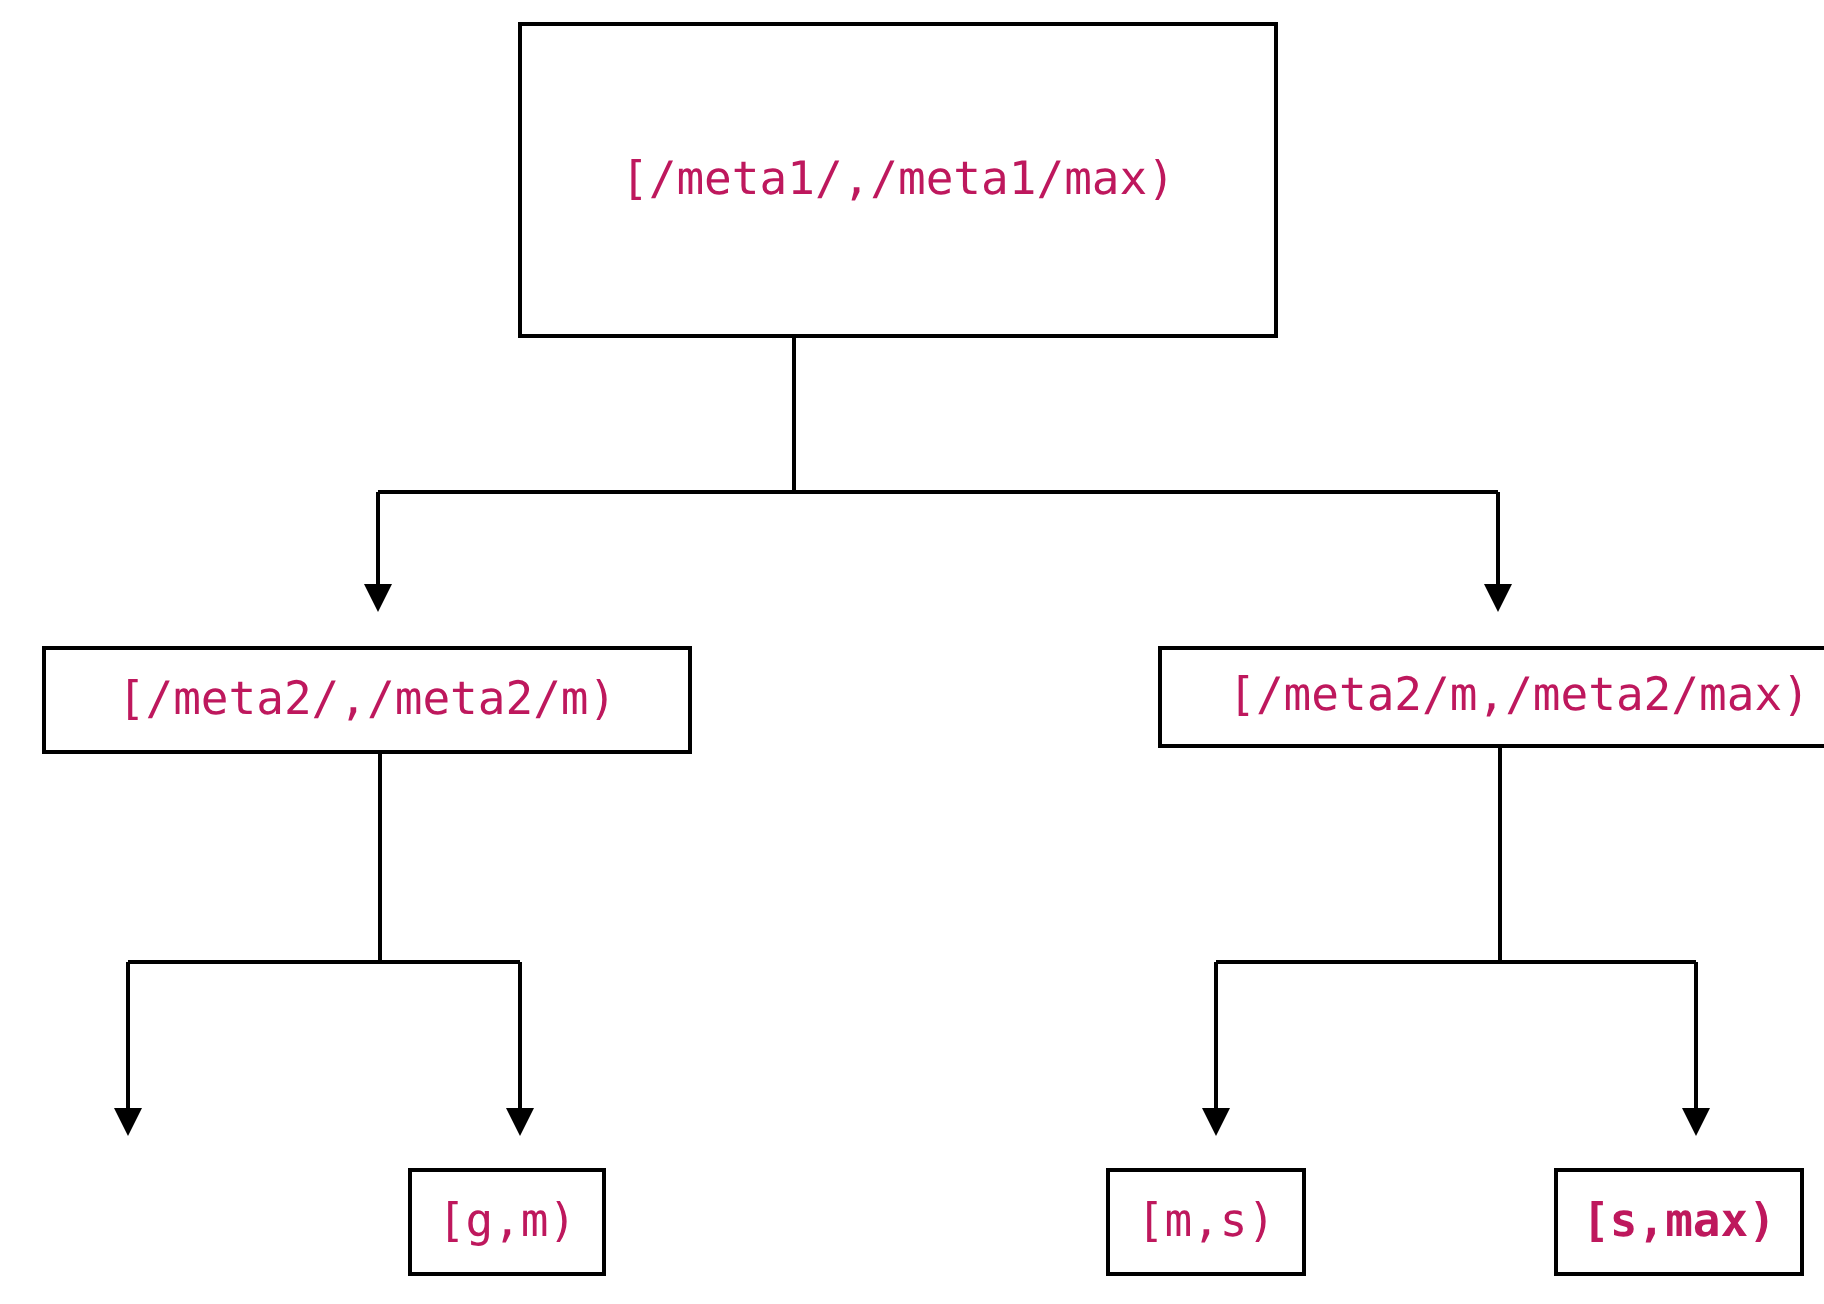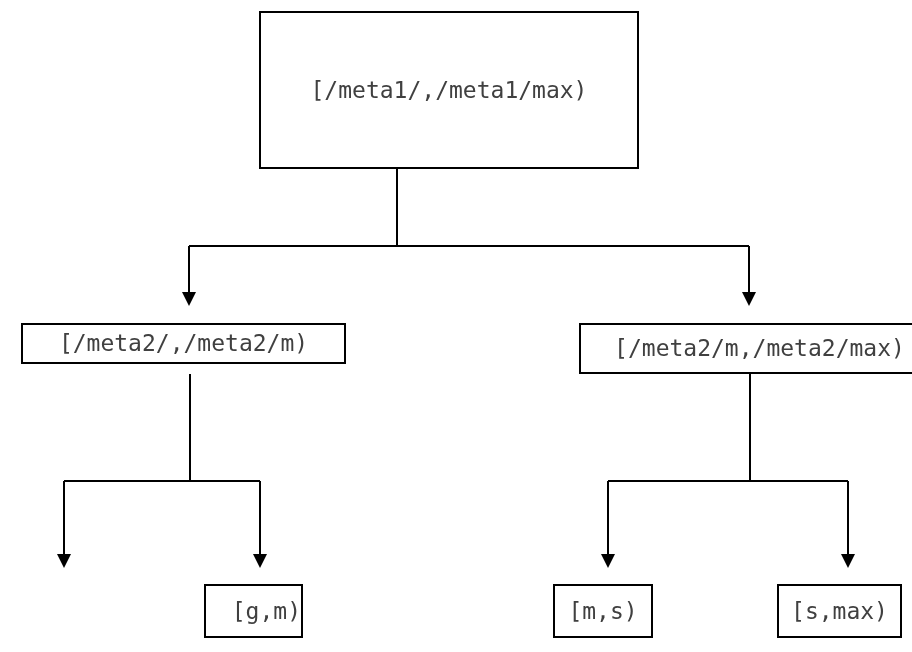--- a/index.html
+++ b/index.html
@@ -16,21 +16,21 @@
     font-family: "DejaVu Sans Mono", monospace;
   }
   .node {
     position: absolute;
     box-sizing: border-box;
     border: 2px solid #000000;
     background: #ffffff;
     display: flex;
     align-items: center;
     justify-content: center;
-    color: #404040;
+    color: #be185d;
     font-family: "DejaVu Sans Mono", monospace;
     font-size: 23px;
     line-height: 1;
     letter-spacing: 0px;
     white-space: pre;
   }
   .edge-layer {
     position: absolute;
     left: 0;
     top: 0;
@@ -75,34 +75,34 @@
     <path class="edge-line" d="M 608 481 L 608 555"></path>
     <path class="edge-line" d="M 848 481 L 848 555"></path>
     <polygon class="arrow-head" points="601,554 615,554 608,568"></polygon>
     <polygon class="arrow-head" points="841,554 855,554 848,568"></polygon>
   </svg>
 
   <div class="node" style="left:259px; top:11px; width:380px; height:158px;">
     <span>[/meta1/,/meta1/max)</span>
   </div>
 
-  <div class="node" style="left:21px; top:323px; width:325px; height:41px;text-align:right;">
+  <div class="node" style="left:21px; top:323px; width:325px; height:54px;text-align:right;">
     <span>[/meta2/,/meta2/m)</span>
   </div>
 
   <div class="node" style="left:579px; top:323px; width:361px; height:51px;">
     <span>[/meta2/m,/meta2/max)</span>
   </div>
 
 
-  <div class="node" style="left:204px; top:584px; width:99px; height:54px;justify-content:flex-end;">
+  <div class="node" style="left:204px; top:584px; width:99px; height:54px;">
     <span>[g,m)</span>
   </div>
 
   <div class="node" style="left:553px; top:584px; width:100px; height:54px;text-align:right;">
     <span>[m,s)</span>
   </div>
 
-  <div class="node" style="left:777px; top:584px; width:125px; height:54px;">
+  <div class="node" style="left:777px; top:584px; width:125px; height:54px;font-weight:bold;">
     <span>[s,max)</span>
   </div>
 
 </div>
 
 </body></html>

